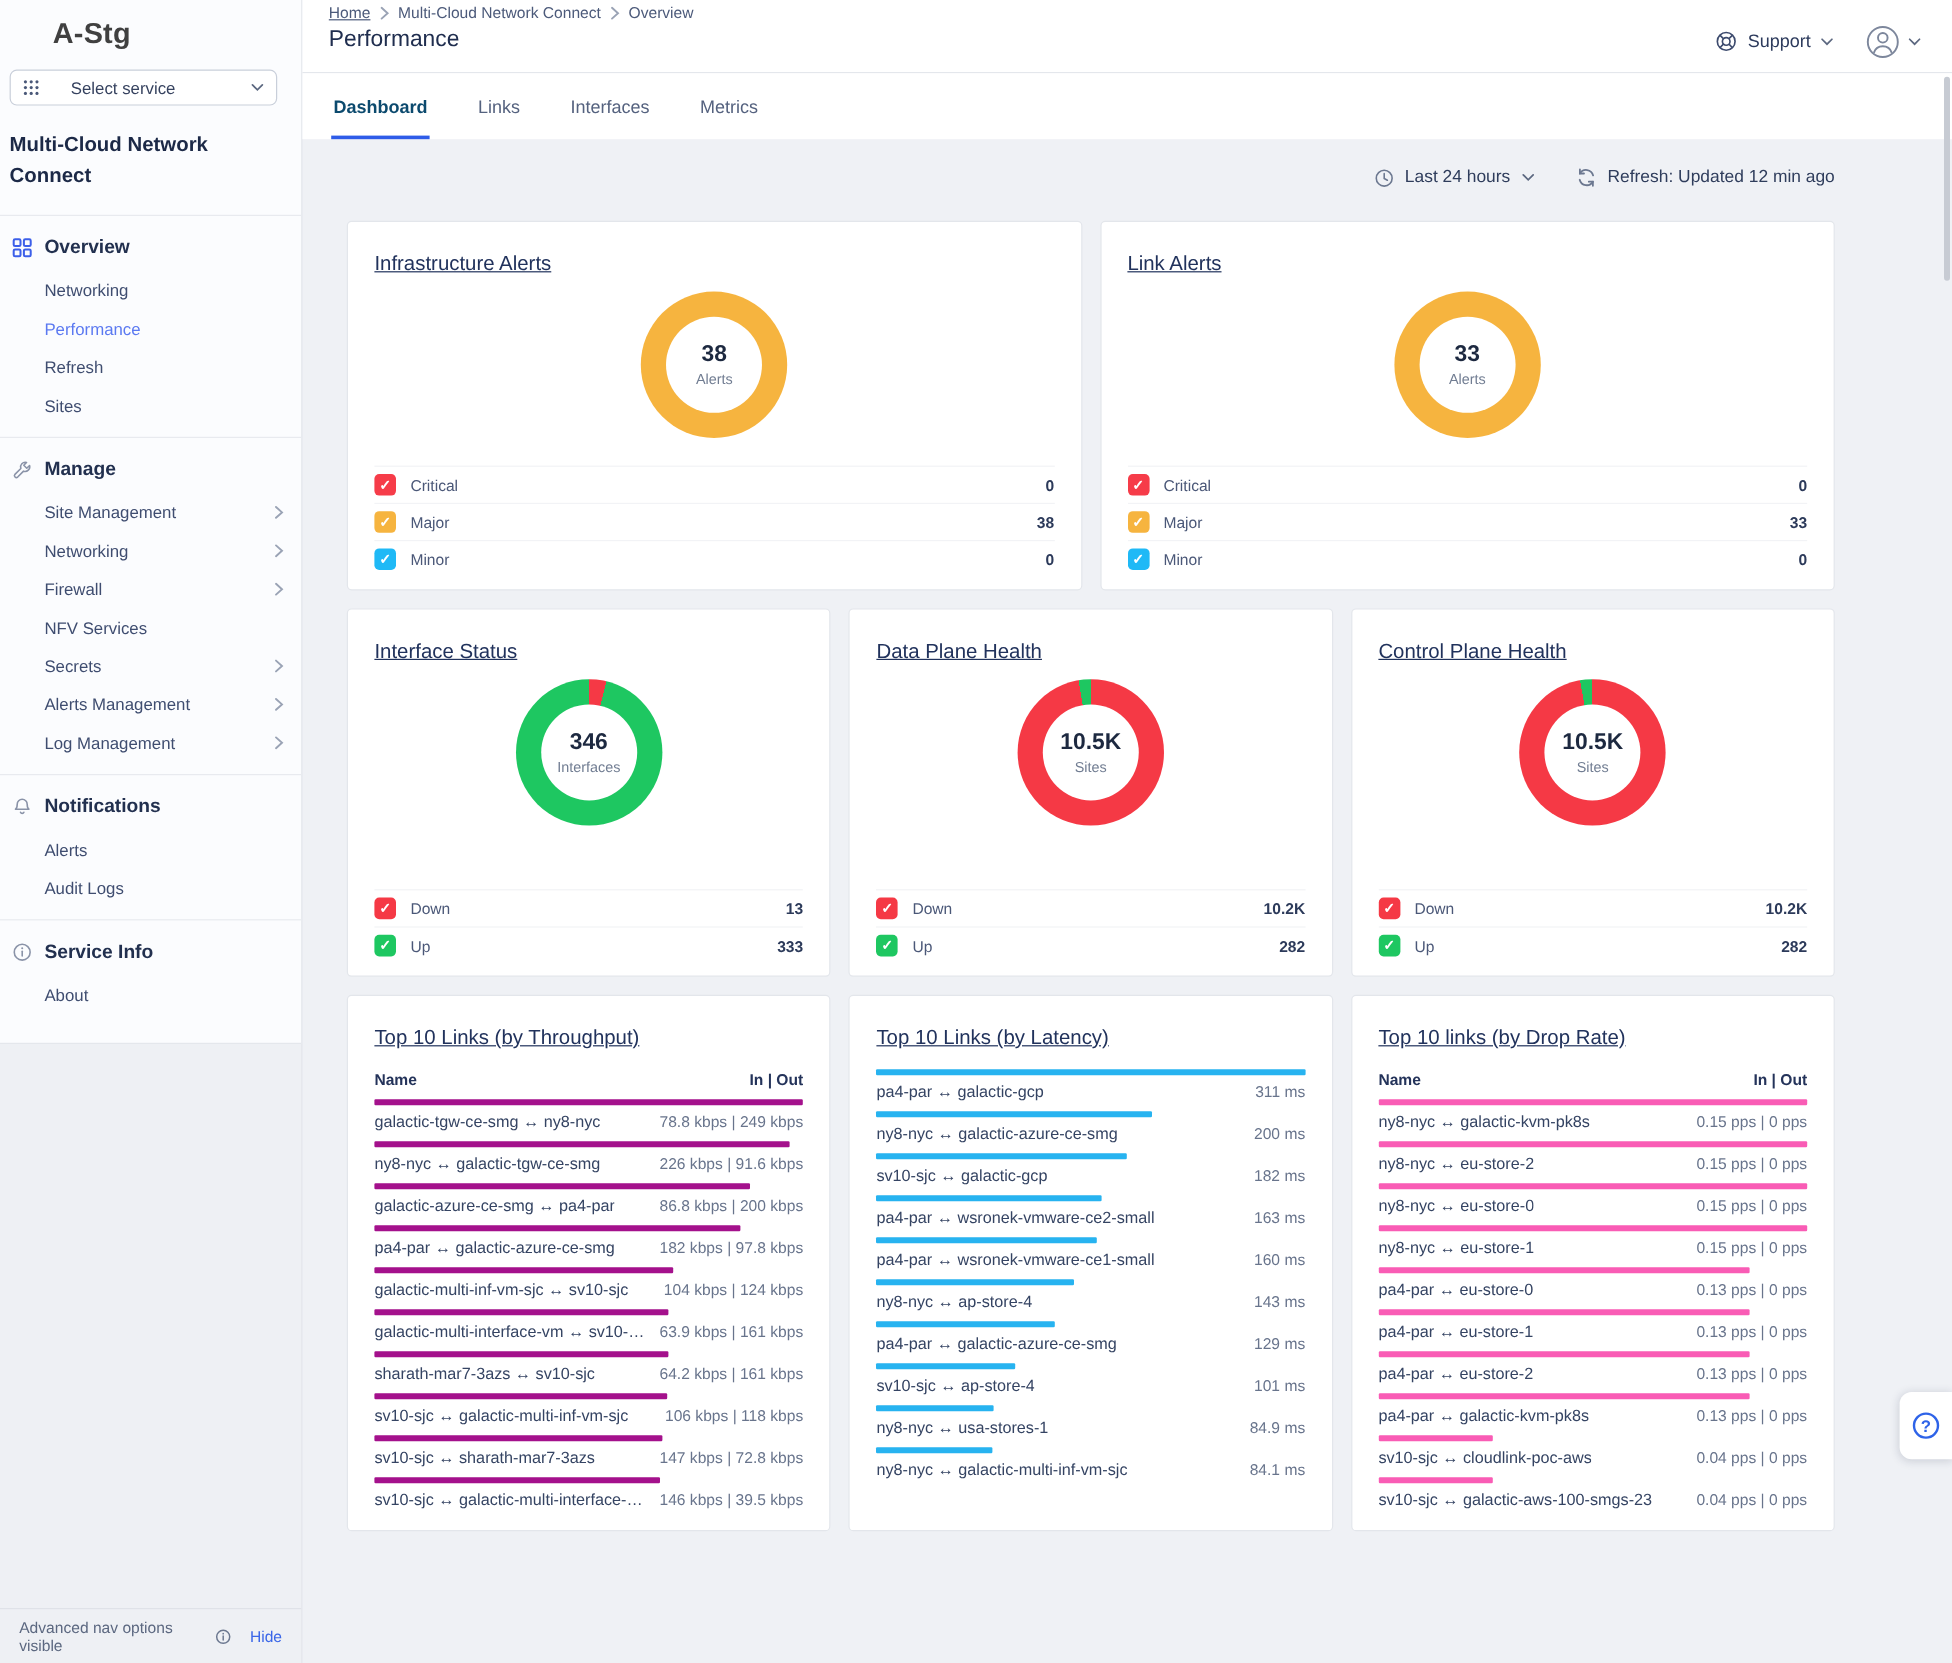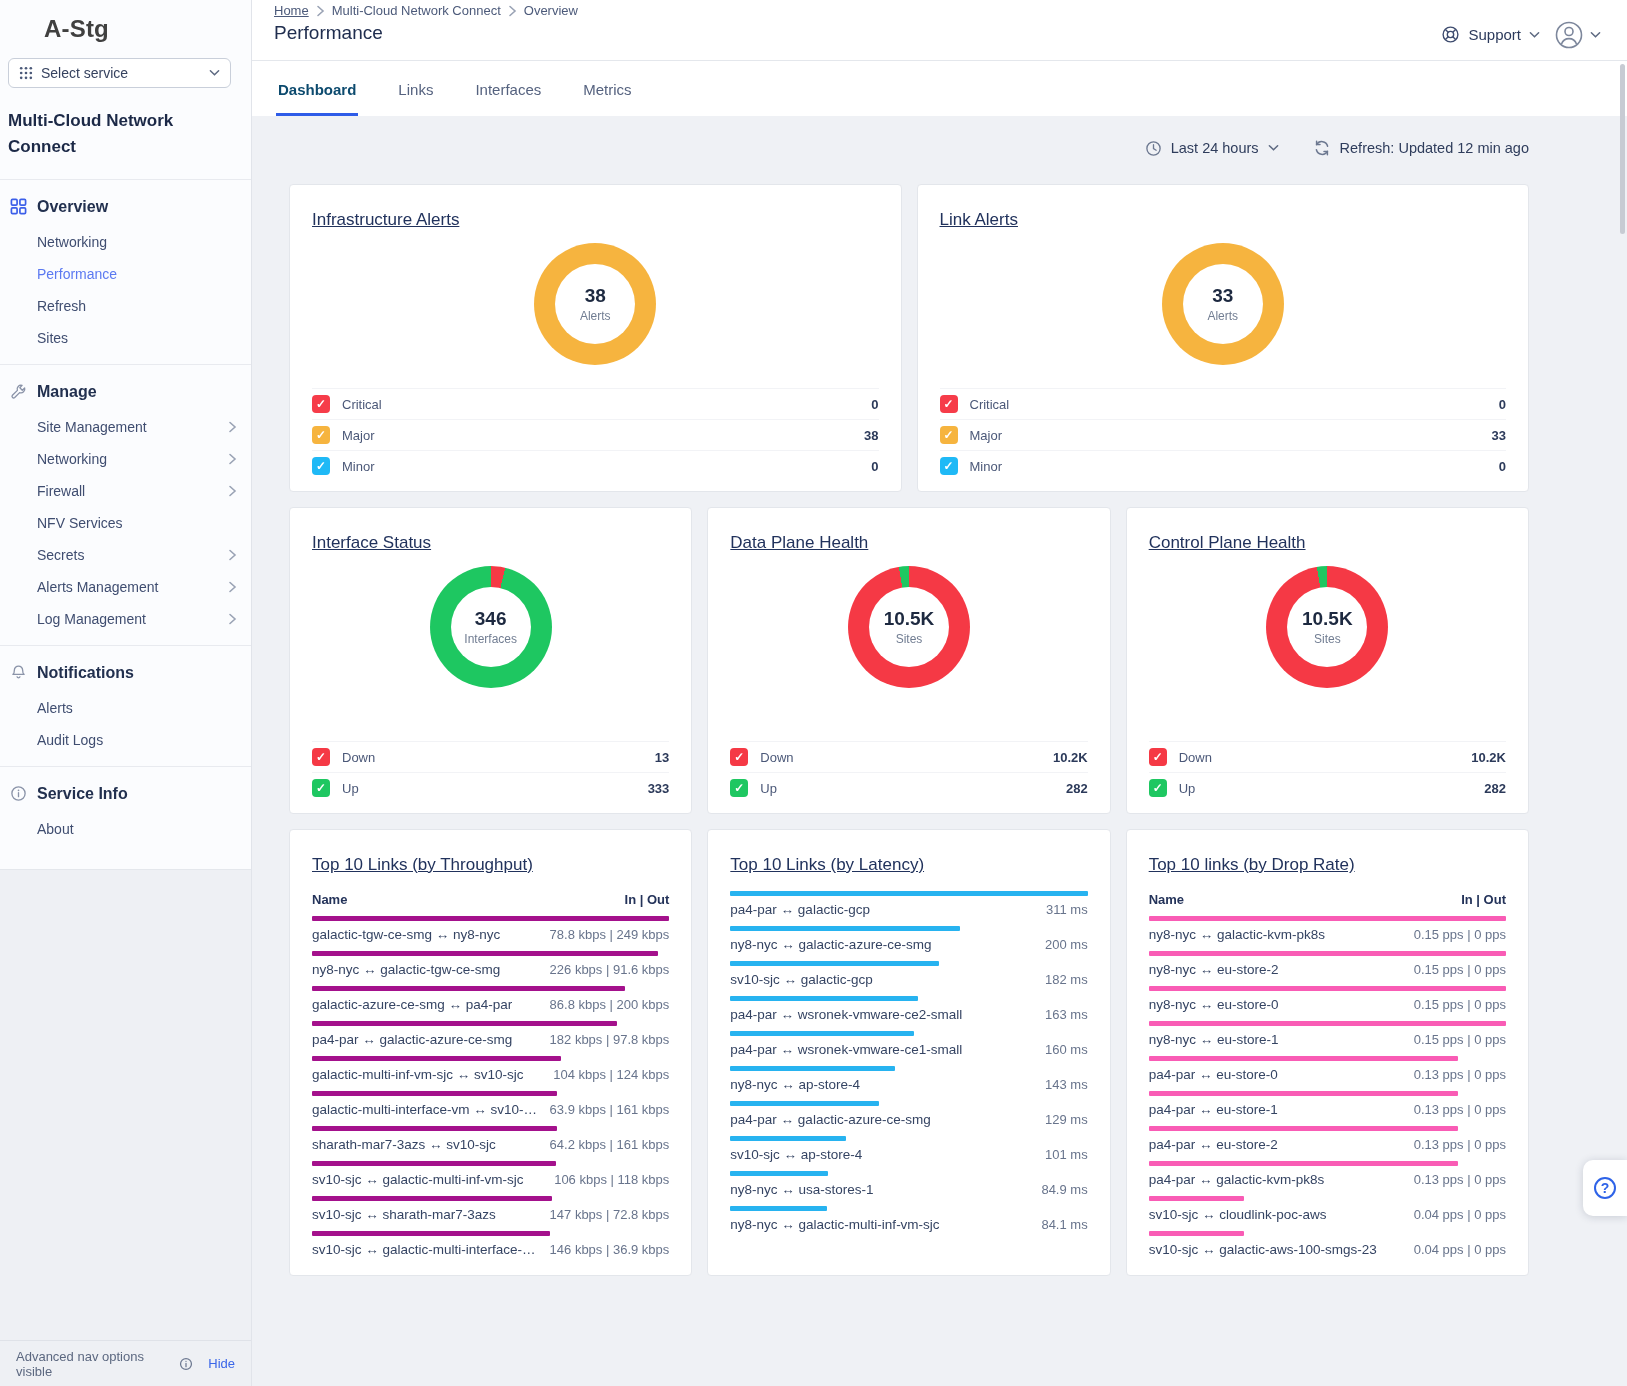--- a/index.html
+++ b/index.html
@@ -9,41 +9,41 @@
     font-family:"Liberation Sans", sans-serif;
     background:#eff1f5; color:#2c3a5c; font-size:14px;
   }
   .app { display:flex; width:100%; height:100%; position:relative; }
 
   
   .sidebar { width:252px; min-width:252px; background:#eef0f4; border-right:1px solid #e1e4ea; display:flex; flex-direction:column; }
   .sidebar-main { background:#fbfcfe; border-bottom:1px solid #e4e7ec; padding:0 0 14px 0; }
   .logo { color:#404040; font-weight:bold; font-size:24px; padding:15px 0 13px 44px; letter-spacing:.2px; }
   .select-service { margin:2px 20px 0 8px; width:223px; height:30px; background:#fff; border:1px solid #c9cfda; border-radius:6px; display:flex; align-items:center; padding:0 10px; cursor:pointer; }
-  .select-service .label { font-size:14px; color:#36425f; margin-left:8px; flex:1; text-align:left; }
+  .select-service .label { font-size:14px; color:#36425f; margin-left:26px; flex:1; text-align:left; }
   .product { font-size:17px; font-weight:bold; color:#1c2947; line-height:1.55; padding:20px 30px 18px 8px; border-bottom:1px solid #e8eaef; }
   .sec { border-bottom:1px solid #e8eaef; padding:6px 0 10px; }
   .sec:last-child { border-bottom:none; }
   .sec-head { display:flex; align-items:center; padding:12px 14px 10px 8px; cursor:pointer; }
   .sec-head .icn { width:20px; display:flex; justify-content:center; }
   .sec-head .sec-label { font-size:16px; font-weight:bold; color:#22304f; margin-left:9px; }
   .sec-item { display:flex; align-items:center; height:32px; padding:0 14px 0 37px; font-size:14px; color:#3f4d70; cursor:pointer; }
   .sec-item .item-label { flex:1; }
   .sec-item.active { color:#5b79f1; }
   .sidebar-spacer { flex:1; background:#eef0f4; }
   .sidebar-footer { height:46px; border-top:1px solid #dfe2e8; background:#eef0f4; display:flex; align-items:center; padding:0 16px; font-size:13px; color:#5c6880; gap:7px; }
   .sidebar-footer .hide-link { color:#3a66e8; cursor:pointer; margin-left:8px; }
 
   
   .main { flex:1; display:flex; flex-direction:column; min-width:0; }
   .topbar { height:61px; background:#fff; border-bottom:1px solid #e4e7ec; display:flex; justify-content:space-between; padding:3px 26px 0 22px; }
   .breadcrumb { display:flex; align-items:center; gap:7px; font-size:13px; color:#4c5a7a; }
   .crumb.link { text-decoration:underline; cursor:pointer; }
   .page-title { font-size:19px; font-weight:500; color:#202e4f; margin-top:4px; }
-  .top-actions { display:flex; align-items:center; gap:14px; margin-top:6px; }
+  .top-actions { display:flex; align-items:center; gap:26px; margin-top:6px; }
   .support { display:flex; align-items:center; gap:8px; font-size:15px; color:#2c3a5c; cursor:pointer; }
   .avatar-wrap { display:flex; align-items:center; gap:6px; cursor:pointer; }
 
   .tabbar { height:55px; background:#fff; display:flex; gap:38px; padding:0 24px; }
   .tab { display:flex; align-items:center; font-size:15px; color:#55627f; border-bottom:3px solid transparent; padding:4px 2px 0; cursor:pointer; }
   .tab.active { color:#0c4a6e; font-weight:bold; border-bottom-color:#2e5ce8; }
 
   .content { flex:1; padding:16px 98px 0 37px; position:relative; }
   .toolbar { display:flex; justify-content:flex-end; align-items:center; gap:34px; height:32px; margin-bottom:20px; font-size:14.5px; color:#2f3d5c; }
   .toolbar .tool { display:flex; align-items:center; gap:9px; cursor:pointer; }
@@ -542,21 +542,21 @@
                 <div class="lbar" style="width: 67.1%; background: rgb(164, 17, 140);"></div>
                 <div class="lline">
                   <span class="lname">sv10-sjc ↔ sharath-mar7-3azs</span>
                   <span class="lval"><a class="vlink">147 kbps</a> | <a class="vlink">72.8 kbps</a></span>
                 </div>
               </div>
               <div class="lrow">
                 <div class="lbar" style="width: 66.5%; background: rgb(164, 17, 140);"></div>
                 <div class="lline">
                   <span class="lname">sv10-sjc ↔ galactic-multi-interface-vm</span>
-                  <span class="lval"><a class="vlink">146 kbps</a> | <a class="vlink">36.9 kbps</a></span>
+                  <span class="lval"><a class="vlink">146 kbps</a> | <a class="vlink">39.5 kbps</a></span>
                 </div>
               </div>
             </div>
           </div>
           <div class="card">
             <a class="card-title">Top 10 Links (by Latency)</a>
             <div class="tbl-body no-head">
               <div class="lrow">
                 <div class="lbar" style="width: 100%; background: rgb(39, 179, 240);"></div>
                 <div class="lline">

